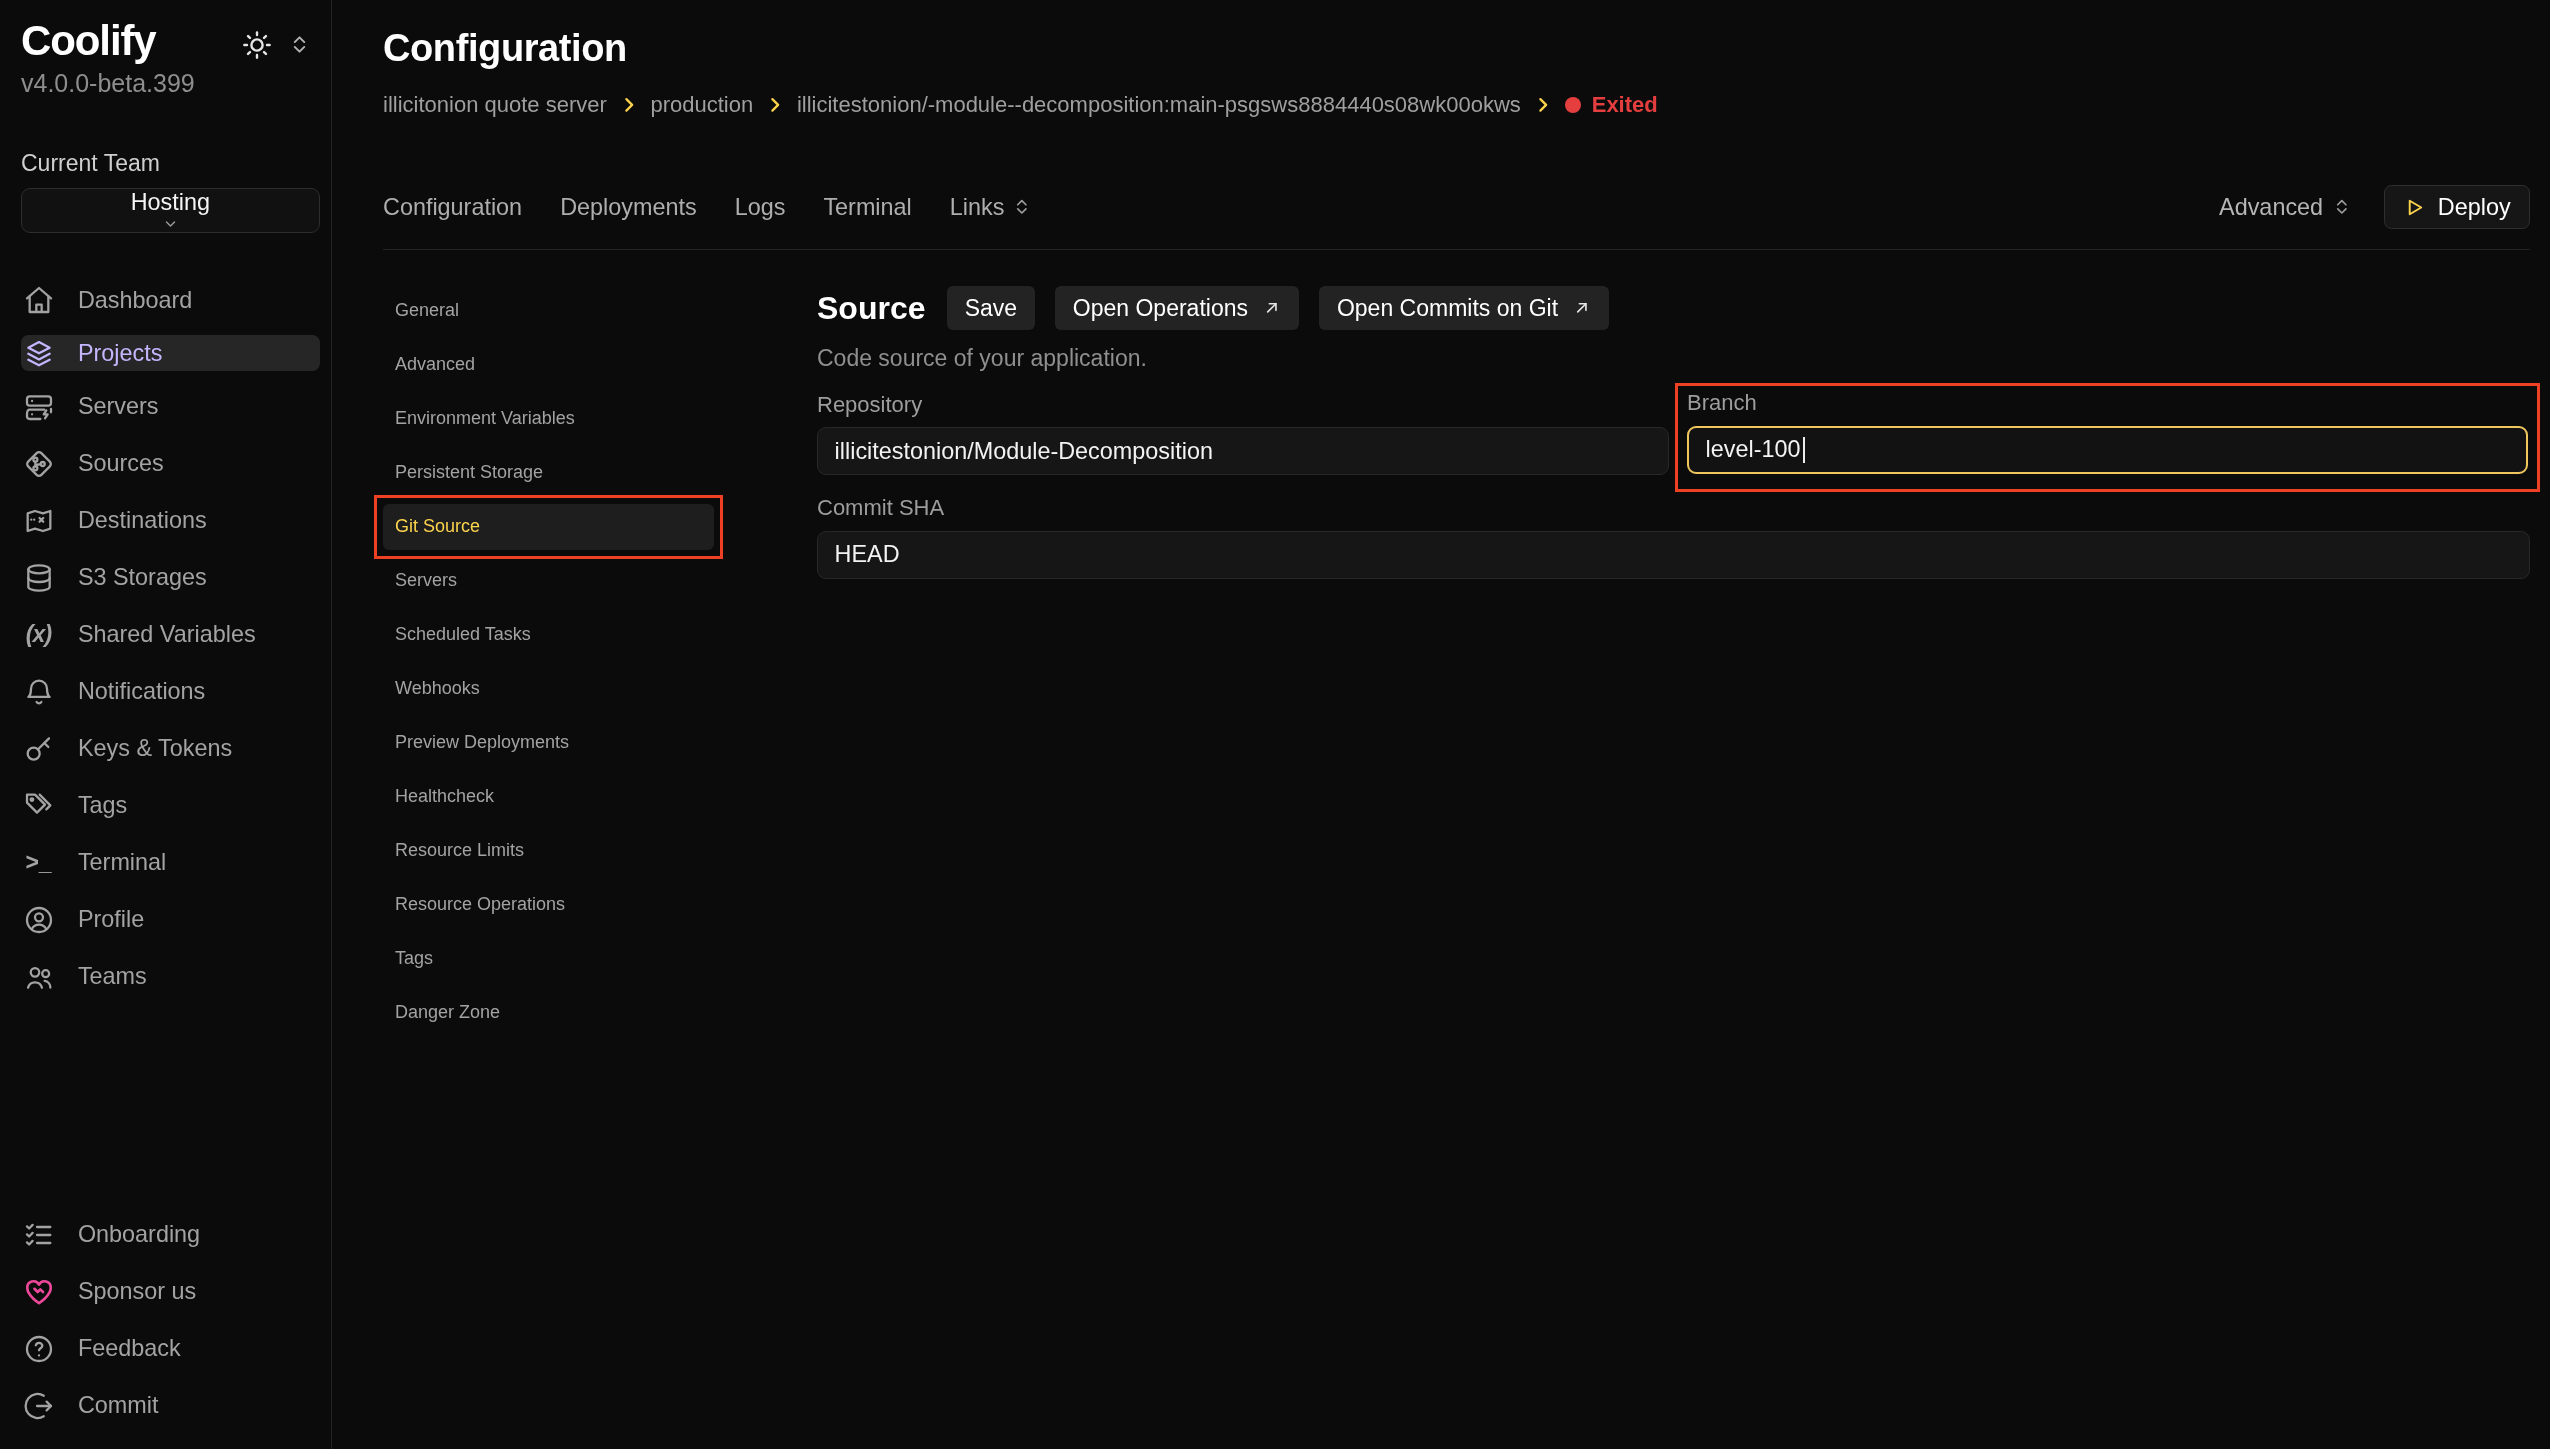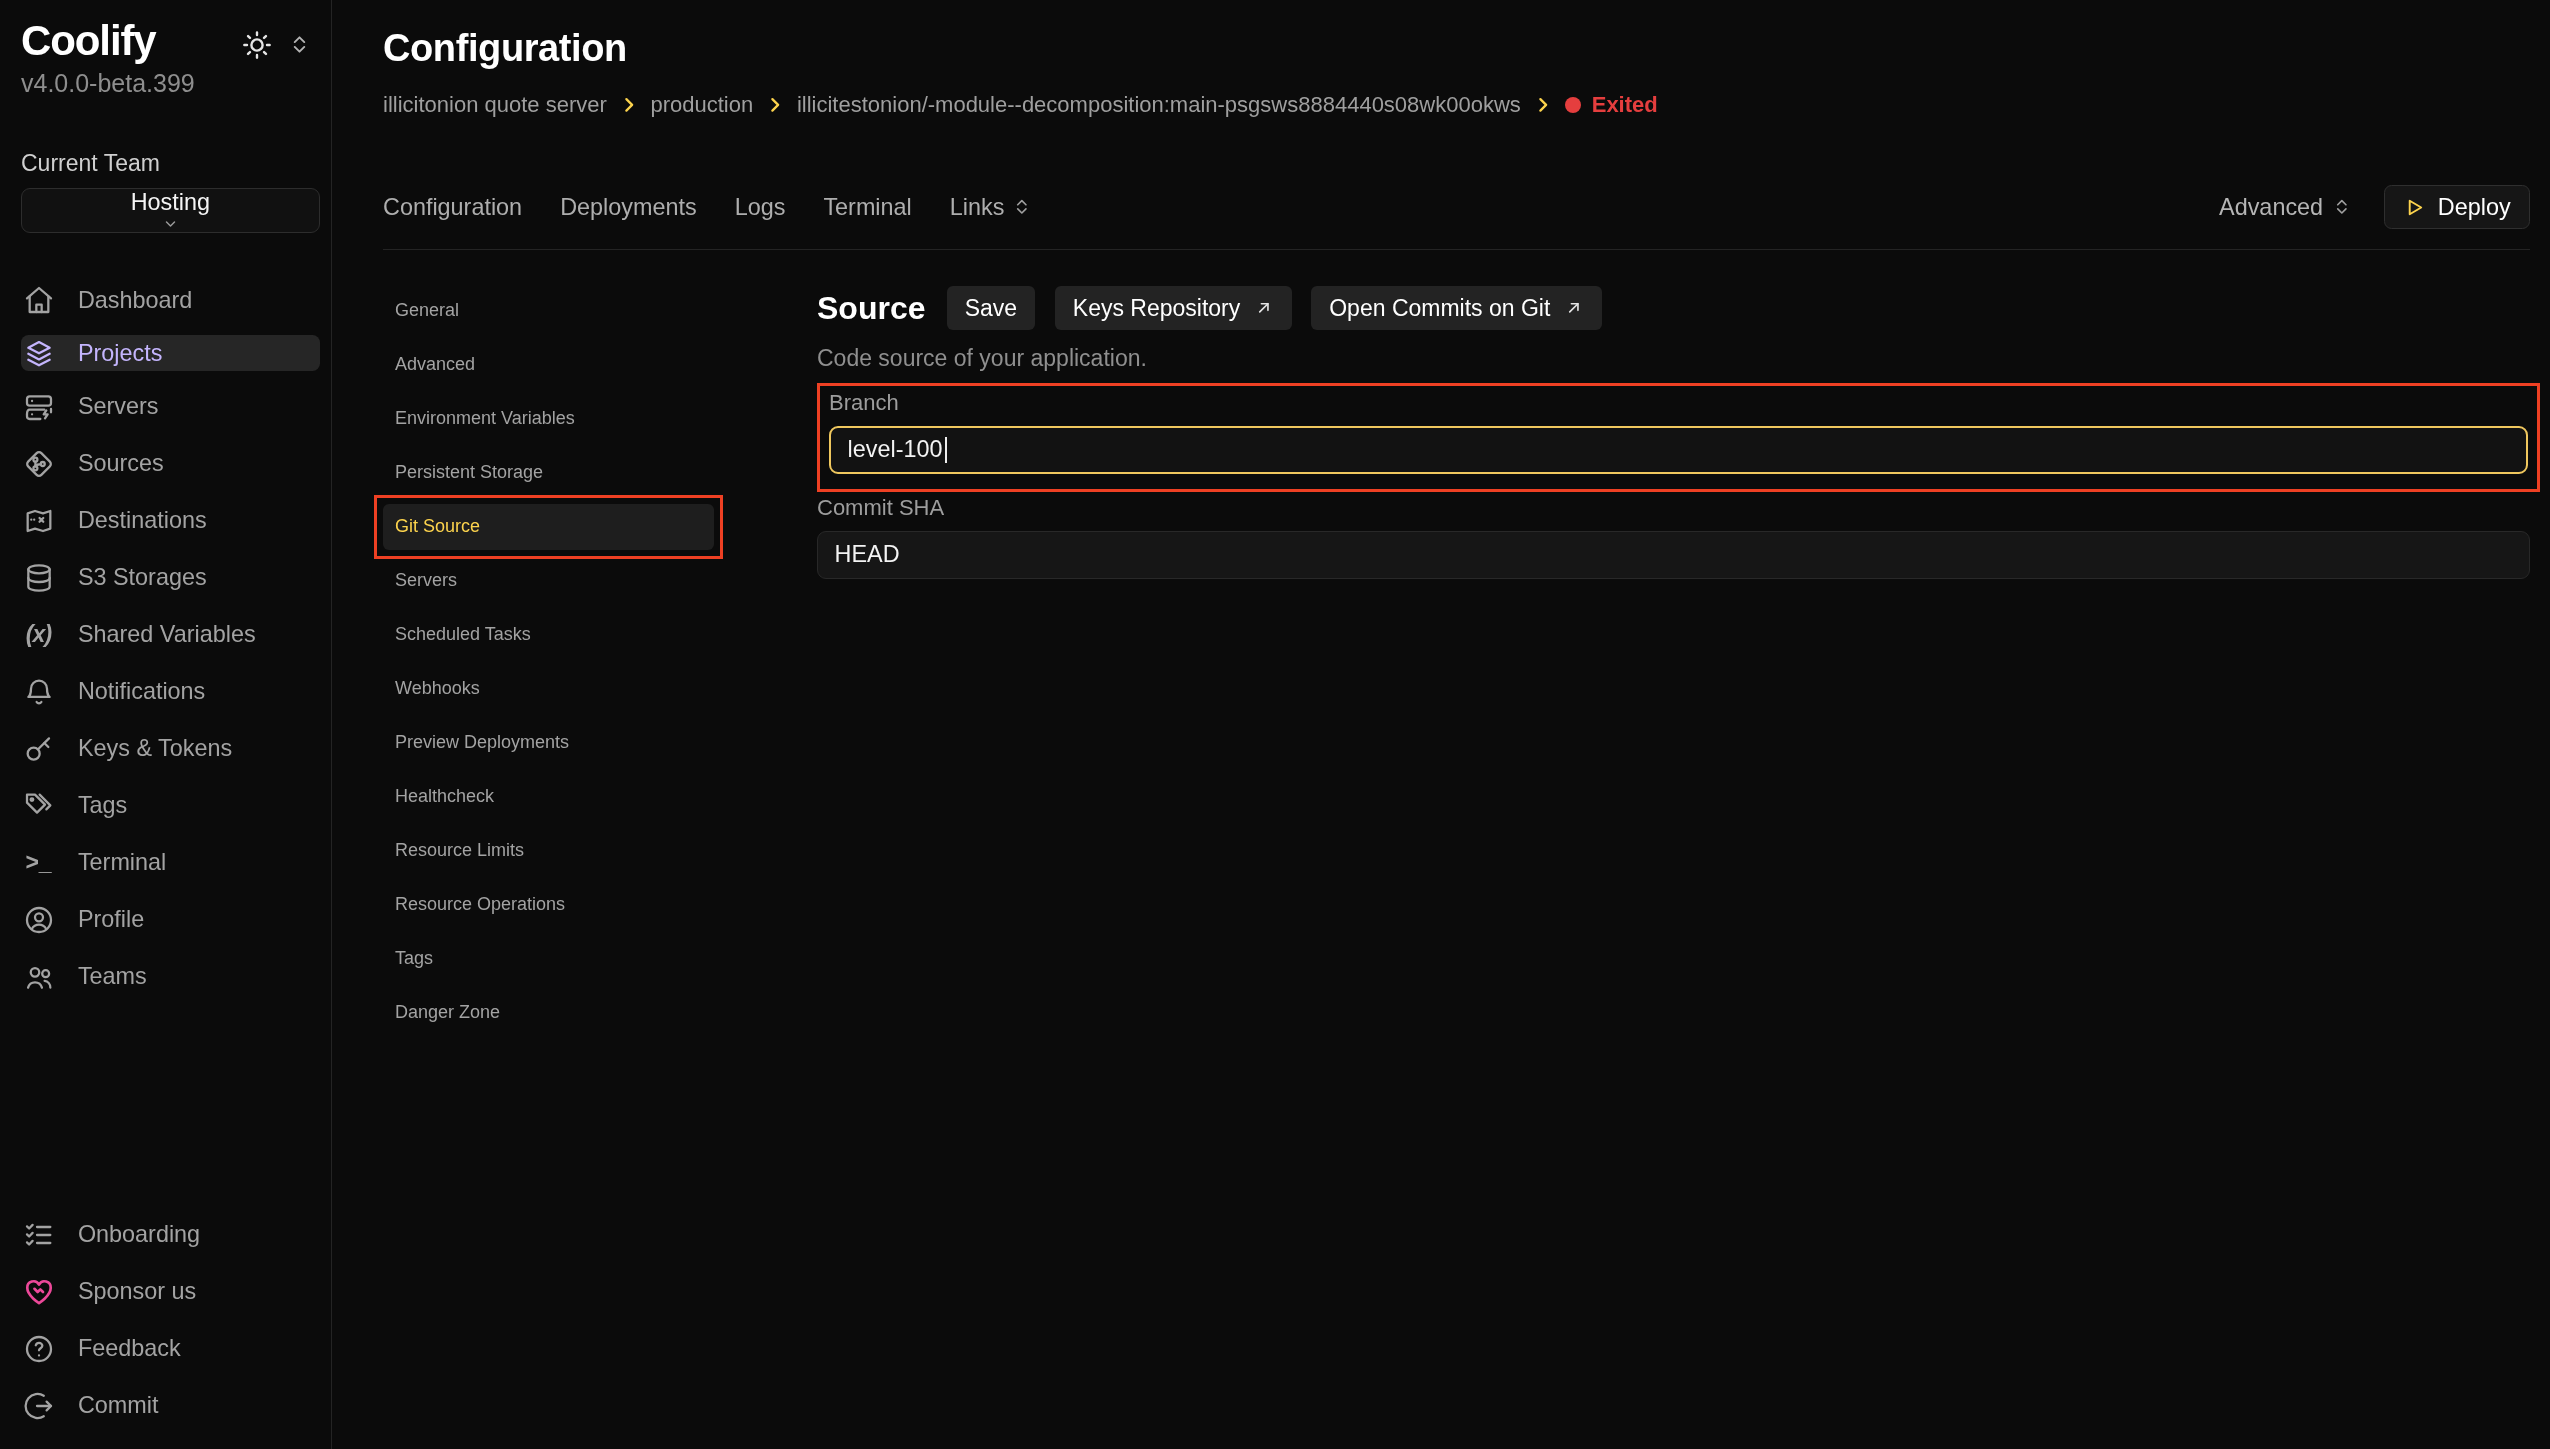--- a/index.html
+++ b/index.html
@@ -379,37 +379,43 @@
         <div class="subnav-item">Danger Zone</div>
       </div>
 
       <div class="form">
         <div class="form-head">
           <h2 class="source-heading">Source</h2>
           <button class="btn">
               <span>Save</span>
             </button>
           <button class="btn">
-            <span>Keys Repository</span>
+            <span>Open Operations</span>
             <svg width="19.7" height="19.7" viewBox="0 0 24 24" fill="none" stroke="#e5e5e5" stroke-width="2" stroke-linecap="round" stroke-linejoin="round">
                 <path d="M7 17 17 7"></path>
                 <path d="M9 7h8v8"></path>
               </svg>
           </button>
           <button class="btn">
             <span>Open Commits on Git</span>
             <svg width="19.7" height="19.7" viewBox="0 0 24 24" fill="none" stroke="#e5e5e5" stroke-width="2" stroke-linecap="round" stroke-linejoin="round">
                 <path d="M7 17 17 7"></path>
                 <path d="M9 7h8v8"></path>
               </svg>
           </button>
         </div>
         <div class="form-desc">Code source of your application.</div>
 
         <div class="fields-grid">
+          <div class="field repo-field">
+            <label>Repository</label>
+            <div class="input">
+              <span>illicitestonion/Module-Decomposition</span>
+            </div>
+          </div>
           <div class="branch-annotation">
             <div class="field">
               <label>Branch</label>
               <div class="input focused">
                 <span>level-100</span>
                   <span class="caret"></span>
               </div>
             </div>
           </div>
         </div>

